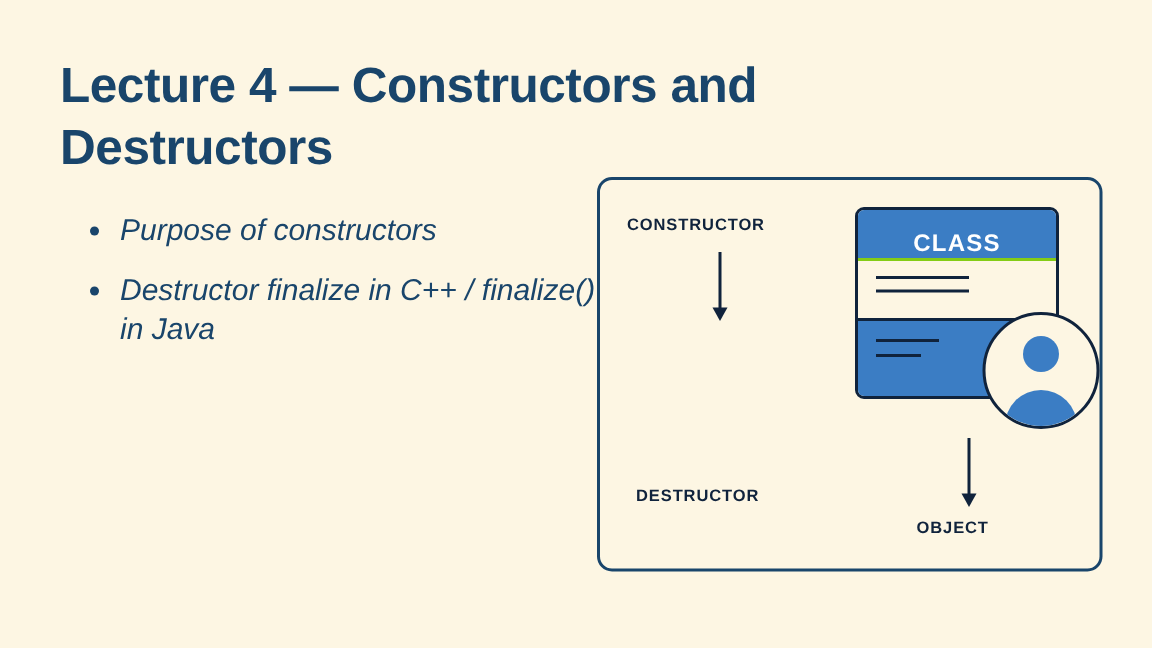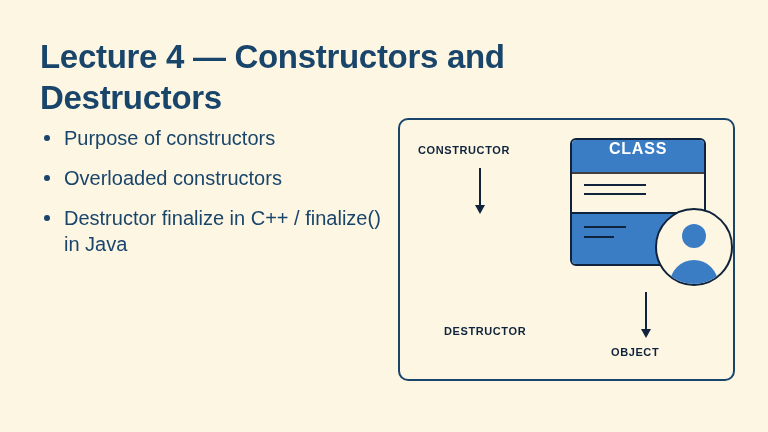--- a/index.html
+++ b/index.html
@@ -29,23 +29,24 @@
     line-height: 1.25;
     font-weight: bold;
     color: #19456b;
     letter-spacing: -0.3px;
   }
   .bullets {
     position: absolute;
     left: 40px;
     top: 125px;
     width: 350px;
-    margin: 0;
+    margin: 16px;
     padding: 0;
     list-style: none;
+    font-style: italic;
   }
   .bullets li {
     position: relative;
     padding-left: 24px;
     margin-bottom: 14px;
     font-size: 20px;
     line-height: 1.3;
     color: #19456b;
     font-weight: 500;
   }
@@ -74,21 +75,21 @@
   }
   .lbl {
     position: absolute;
     font-size: 11px;
     font-weight: bold;
     color: #10233c;
     letter-spacing: 0.6px;
     white-space: nowrap;
   }
   .lbl-constructor { left: 18px; top: 24px; }
-  .lbl-destructor  { left: 24px; top: 205px; margin-left: 20px; }
+  .lbl-destructor  { left: 24px; top: 205px; }
   .lbl-object      { left: 211px; top: 226px; }
 
   
   .arrow {
     position: absolute;
     width: 2px;
     background: #10233c;
   }
   .arrow::after {
     content: "";
@@ -113,23 +114,23 @@
     height: 128px;
     border: 2px solid #10233c;
     border-radius: 6px;
     background: #fdf6e3;
     box-sizing: border-box;
     overflow: hidden;
   }
   .card-header {
     height: 32px;
     background: #3b7dc4;
-    border-bottom: 2px solid #404040;
+    border-bottom: 2px solid #84cc16;
     display: flex;
-    align-items: flex-start;
+    align-items: flex-end;
     justify-content: center;
   }
   .card-header span {
     color: #ffffff;
     font-size: 16px;
     font-weight: bold;
     letter-spacing: 0.8px;
   }
   .card-lines {
     position: relative;
@@ -199,21 +200,20 @@
 </style>
 </head>
 <body>
 
 <div class="slide">
 
   <div class="title">Lecture 4 — Constructors and Destructors</div>
 
   <ul class="bullets">
     <li>Purpose of constructors</li>
-    <li>Overloaded constructors</li>
     <li>Destructor finalize in C++ / finalize() in Java</li>
   </ul>
 
   <div class="panel">
 
     <div class="lbl lbl-constructor">CONSTRUCTOR</div>
     <div class="arrow arrow-top"></div>
 
     <div class="lbl lbl-destructor">DESTRUCTOR</div>
 

